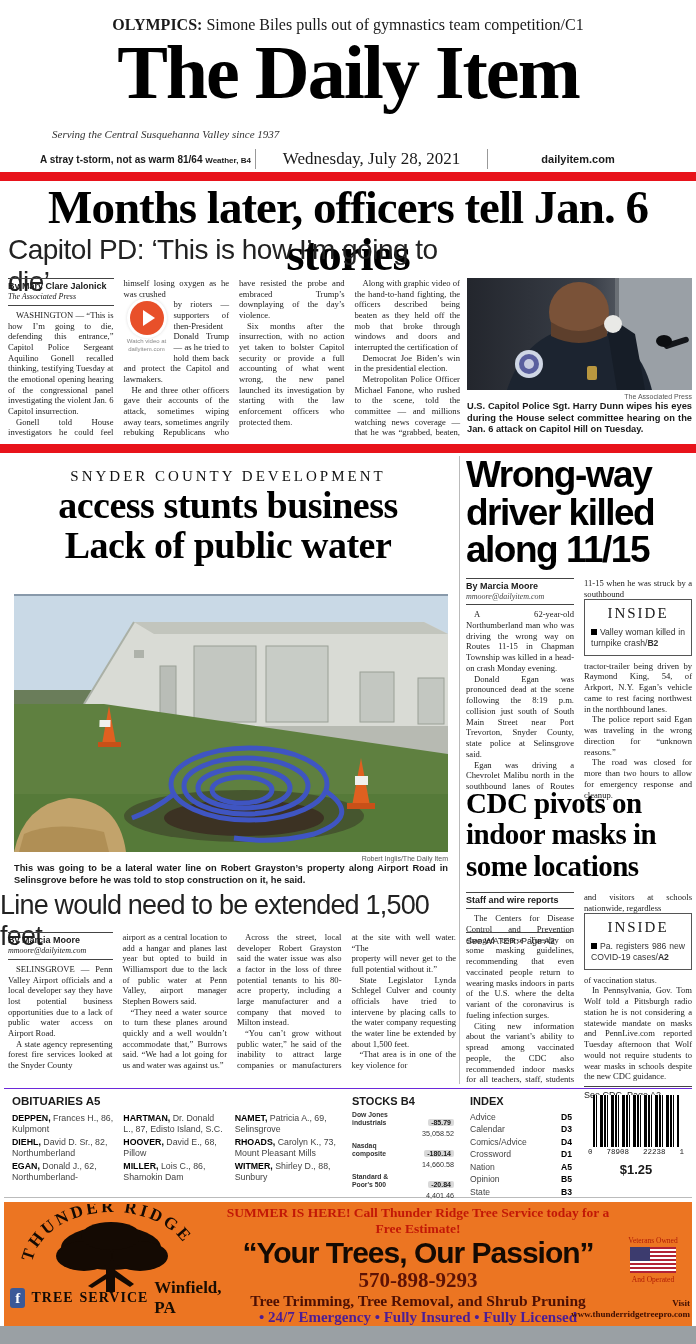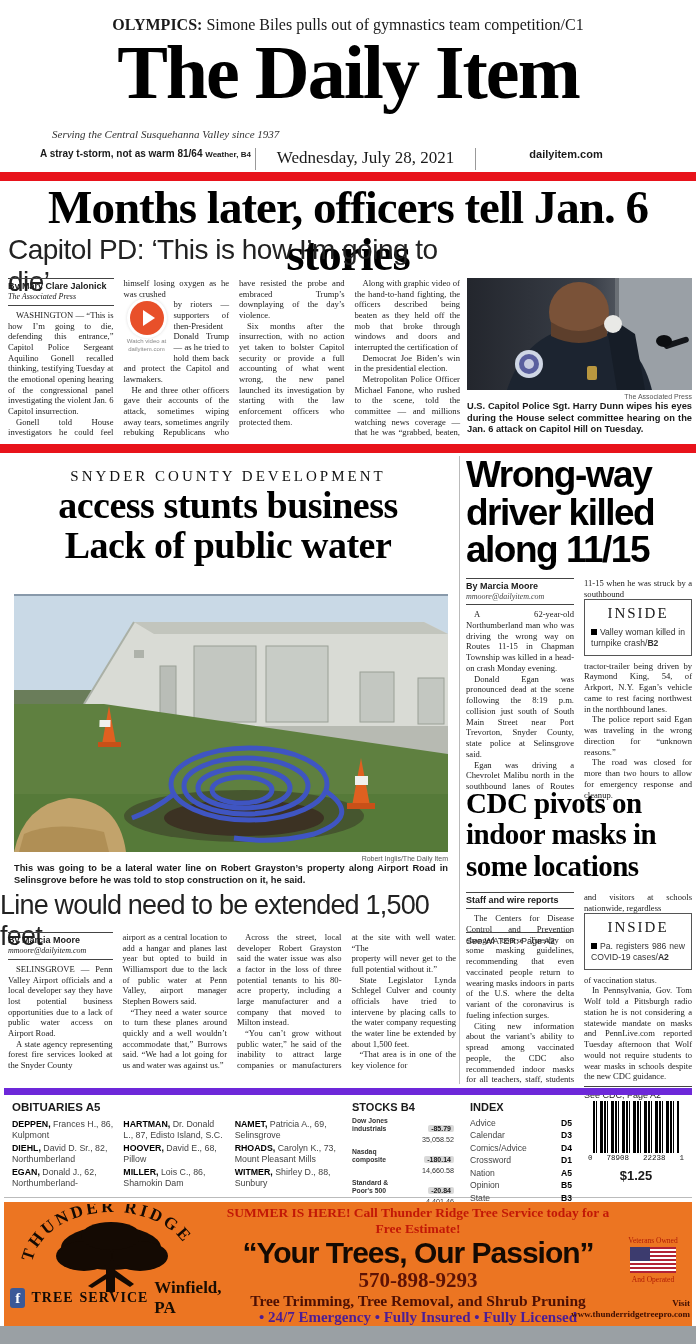--- a/index.html
+++ b/index.html
@@ -8,22 +8,22 @@
     position:relative; width:696px; height:1344px; margin:0 auto;
     background:#ffffff; overflow:hidden;
     font-family:"Liberation Serif", serif; color:#1a1a1a;
   }
   
   .teaser { position:absolute; top:16px; left:0; width:100%; text-align:center; font-size:16px; }
   .teaser b { font-weight:bold; }
   .masthead { position:absolute; top:34px; left:0; width:100%; text-align:center;
     font-size:76px; font-weight:bold; letter-spacing:-2px; line-height:1; color:#000; }
   .tagline { position:absolute; top:128px; left:52px; font-style:italic; font-size:11px; color:#333; }
-  .infobar { position:absolute; top:148px; left:40px; right:40px; height:22px;
-    display:flex; }
+  .infobar { position:absolute; top:148px; left:40px; right:28px; height:22px;
+    display:flex; align-items:center; }
   .infobar .wx { font-family:"Liberation Sans", sans-serif; font-weight:bold; font-size:10px; flex:0 0 215px; }
   .infobar .wx .wxsmall { font-weight:bold; font-size:8px; }
   .infobar .dt { flex:1; text-align:center; font-size:17px; border-left:1px solid #999; border-right:1px solid #999; }
   .infobar .site { flex:0 0 180px; text-align:center; font-family:"Liberation Sans", sans-serif; font-weight:bold; font-size:11px; }
   .redbar { position:absolute; left:0; width:100%; height:9px; background:#e8131b; }
   
   .lead-headline { position:absolute; top:184px; left:4px; width:688px; text-align:center;
     font-size:47px; font-weight:bold; letter-spacing:-1px; color:#000; line-height:1; }
   .lead-subhead { position:absolute; top:234px; left:8px; width:460px;
     font-family:"Liberation Sans", sans-serif; font-size:28px; color:#222; letter-spacing:-0.5px; }
@@ -69,21 +69,21 @@
     break-inside:avoid; text-indent:0 !important; }
   .inside-title { text-align:center; font-size:15px; letter-spacing:2px; margin-bottom:4px; }
   .inside-item { font-family:"Liberation Sans", sans-serif; font-size:8.6px; color:#333; text-indent:0; }
   .inside-item b { font-weight:bold; }
   .sq { display:inline-block; width:6px; height:6px; background:#000; margin-right:3px; }
   .cdc-headline { font-size:29px; font-weight:bold; letter-spacing:-0.5px; line-height:1.08; color:#000; }
   .staff-line { border-top:1px solid #444; border-bottom:1px solid #444; padding:2px 0;
     font-family:"Liberation Sans", sans-serif; font-weight:bold; font-size:9px; }
   
   .bottom-band { position:absolute; top:1088px; left:4px; width:688px; height:110px;
-    border-top:7px solid #6d28d9; border-bottom:1px solid #bbb; display:flex;
+    border-top:1px solid #6d28d9; border-bottom:1px solid #bbb; display:flex;
     font-family:"Liberation Sans", sans-serif; }
   .band-sec { padding:6px 8px; }
   .band-div { width:1px; background:#ccc; margin:6px 0; }
   .obits { flex:0 0 340px; }
   .obits-title { font-weight:bold; font-size:11.5px; margin-bottom:6px; }
   .obit-cols { display:flex; gap:10px; }
   .obit-col { flex:1; font-size:8.8px; line-height:1.3; color:#444; }
   .obit-col p { margin-bottom:1px; }
   .obit-col b { color:#000; }
   .stocks { flex:0 0 118px; }

